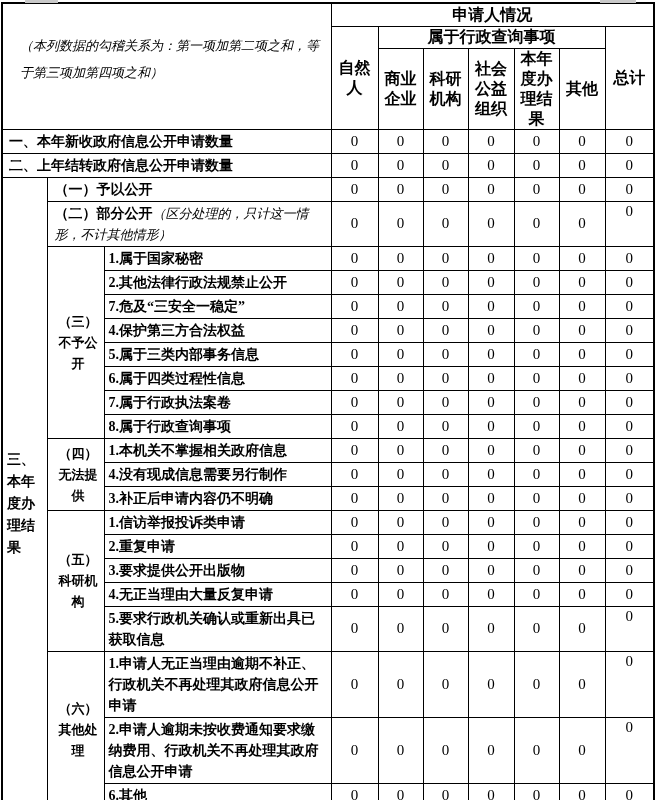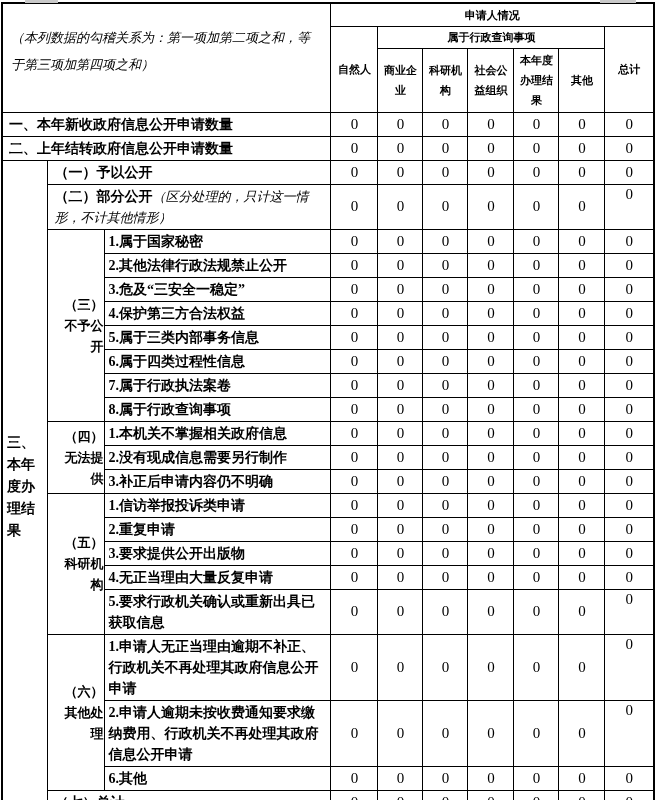--- a/index.html
+++ b/index.html
@@ -35,49 +35,49 @@
   tr            { height: 22px; }
   tr.h1         { height: 23px; }
   tr.h2         { height: 22px; }
   tr.h3         { height: 64px; }
   tr.tall2      { height: 45px; }
   tr.tall3      { height: 66px; }
 
   
   .hcell {
     font-weight: bold;
-    font-size: 11px;
+    font-size: 16px;
     text-align: center;
     padding: 0 4px;
     line-height: 20px;
   }
 
   
   .note-cell {
     font-style: italic;
     font-size: 13px;
     line-height: 27px;
     text-align: left;
-    padding: 0 8px 14px 8px;
+    padding: 0 8px 14px 17px;
     font-weight: normal;
   }
 
   
   .lbl {
     font-weight: bold;
     font-size: 14px;
     text-align: left;
     padding: 1px 8px 1px 6px;
     line-height: 21px;
   }
   .item { padding-left: 3px; }
   .sec  {
     font-weight: bold;
     font-size: 13px;
-    text-align: right;
+    text-align: center;
     padding: 1px 1px 1px 4px;
     line-height: 21px;
     word-break: break-all;
   }
   .vlbl {
     font-weight: bold;
     font-size: 14px;
     text-align: left;
     padding: 0 1px 0 4px;
     line-height: 22px;
@@ -194,21 +194,21 @@
     <td class="lbl item">2.其他法律行政法规禁止公开</td>
   <td class="num">0</td>
         <td class="num">0</td>
         <td class="num">0</td>
         <td class="num">0</td>
         <td class="num">0</td>
         <td class="num">0</td>
         <td class="num">0</td>
       </tr>
   <tr>
-    <td class="lbl item">3.危及“三安全一稳定”</td>
+    <td class="lbl item">7.危及“三安全一稳定”</td>
   <td class="num">0</td>
         <td class="num">0</td>
         <td class="num">0</td>
         <td class="num">0</td>
         <td class="num">0</td>
         <td class="num">0</td>
         <td class="num">0</td>
       </tr>
   <tr>
     <td class="lbl item">4.保护第三方合法权益</td>
@@ -266,21 +266,21 @@
     <td class="lbl item">1.本机关不掌握相关政府信息</td>
   <td class="num">0</td>
         <td class="num">0</td>
         <td class="num">0</td>
         <td class="num">0</td>
         <td class="num">0</td>
         <td class="num">0</td>
         <td class="num">0</td>
       </tr>
   <tr>
-    <td class="lbl item">2.没有现成信息需要另行制作</td>
+    <td class="lbl item">4.没有现成信息需要另行制作</td>
   <td class="num">0</td>
         <td class="num">0</td>
         <td class="num">0</td>
         <td class="num">0</td>
         <td class="num">0</td>
         <td class="num">0</td>
         <td class="num">0</td>
       </tr>
   <tr>
     <td class="lbl item">3.补正后申请内容仍不明确</td>

